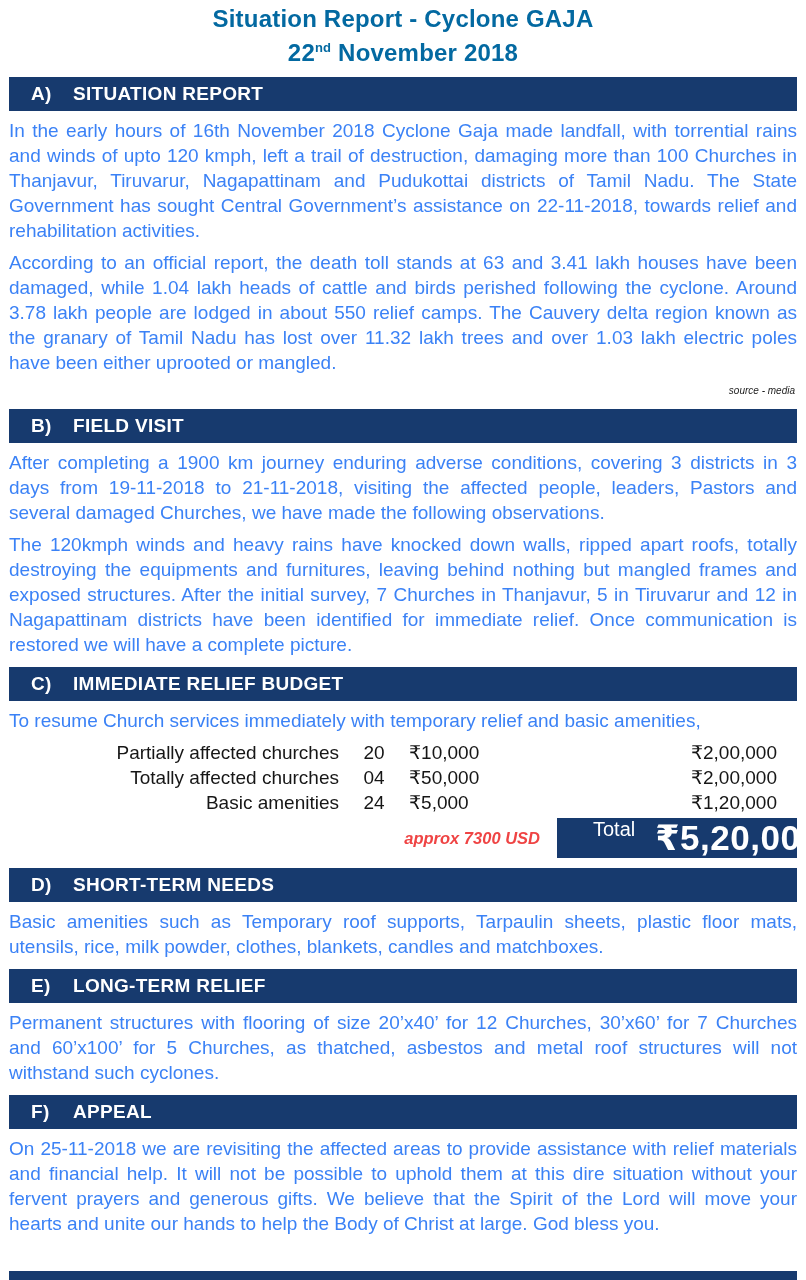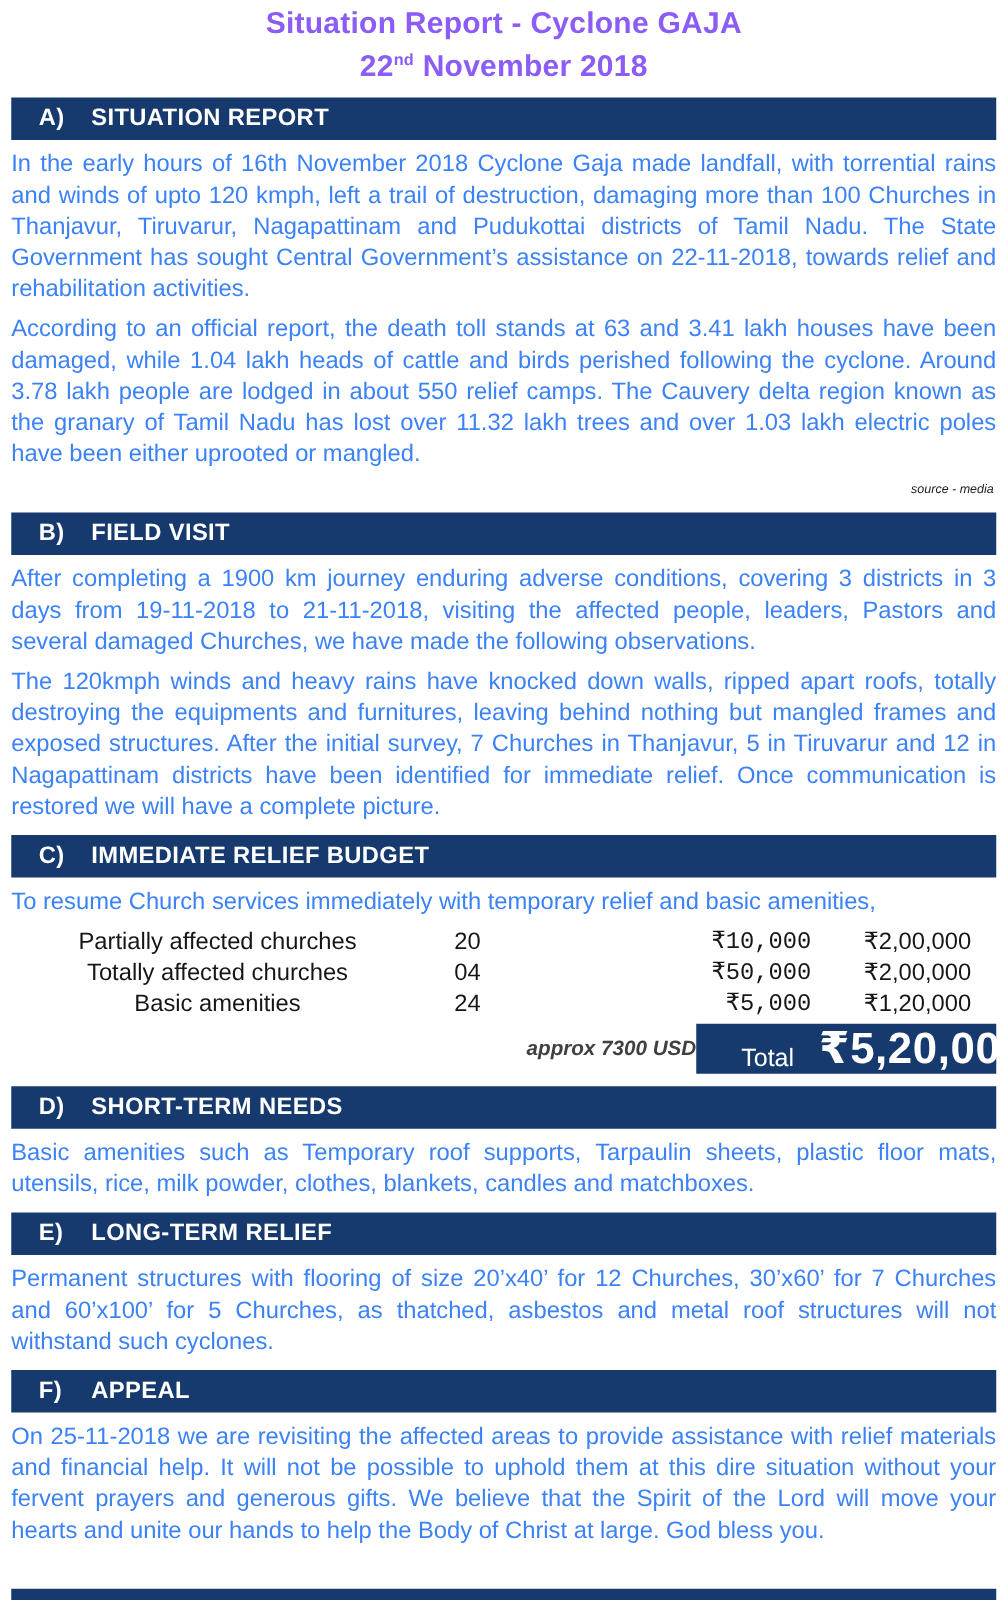--- a/index.html
+++ b/index.html
@@ -16,21 +16,21 @@
     width: 806px; height: 1280px;
     padding: 4px 9px 0 9px;
     overflow: hidden;
   }
   
   .doc-title {
     text-align: center;
     font-weight: 700;
     font-size: 24px;
     line-height: 29px;
-    color: #8b5cf6;
+    color: #0369a1;
     letter-spacing: 0.2px;
   }
   .doc-title sup { font-size: 13px; }
   
   .bar {
     background: #173A6E;
     color: #ffffff;
     height: 34px;
     display: flex;
     align-items: center;
@@ -58,44 +58,45 @@
     color: #1c1c1c;
   }
   
   .budget-table {
     display: grid;
     grid-template-columns: 330px 70px 240px 1fr;
     font-size: 19px;
     line-height: 25px;
     margin-top: 6px;
   }
-  .bt-item { text-align: center; }
+  .bt-item { text-align: right; }
   .bt-qty  { text-align: center; }
-  .bt-rate { text-align: right; font-family: Liberation Mono, monospace; }
+  .bt-rate { text-align: left; }
   .bt-amt  { text-align: right; padding-right: 20px; }
   
   .total-row {
     display: flex;
     justify-content: flex-end;
     align-items: center;
     margin-top: 3px;
   }
   .approx-note {
     font-style: italic;
     font-weight: 700;
     font-size: 16.5px;
-    color: #404040;
+    margin-right: 17px;
+    color: #ef4444;
   }
   .total-box {
     background: #173A6E;
     color: #ffffff;
     width: 240px;
     height: 40px;
     display: flex;
-    align-items: flex-end;
+    align-items: flex-start;
     flex: 0 0 auto;
   }
   .total-label { font-size: 20px; margin-left: 36px; }
   .total-amount { font-size: 35px; font-weight: 700; margin-left: 20px; letter-spacing: 0.5px; }
   
   .bottom-bar {
     position: absolute;
     left: 9px; right: 9px; bottom: 0;
     height: 9px;
     background: #173A6E;

